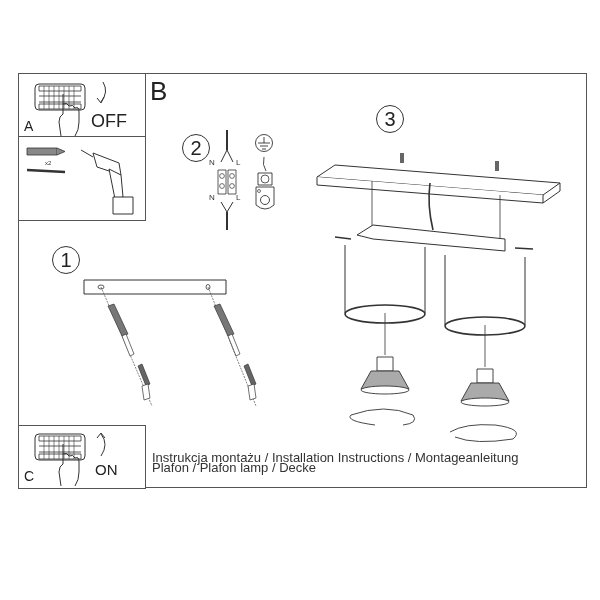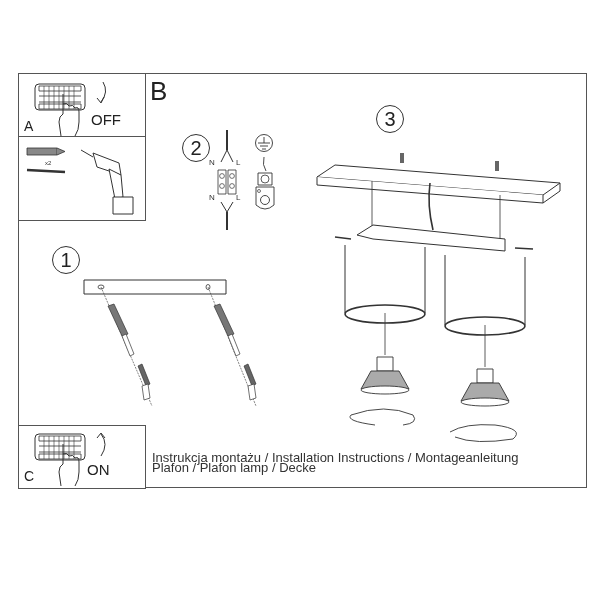--- a/index.html
+++ b/index.html
@@ -36,21 +36,21 @@
     </g>
   </svg>
   <svg width="30" height="40" style="left:38px;top:18px;">
     <path d="M6,2 L6,22 Q2,24 2,30 L4,44 M6,12 Q10,10 12,14 Q16,12 18,16 Q22,14 22,20 L22,30 Q22,38 18,44" fill="none" stroke="#333" stroke-width="1"></path>
   </svg>
   <svg width="20" height="26" style="left:74px;top:6px;">
     <path d="M10,2 Q16,12 8,22" fill="none" stroke="#333" stroke-width="1"></path>
     <path d="M4,18 L8,23 L11,17" fill="none" stroke="#333" stroke-width="1"></path>
   </svg>
   <span class="lbl" style="left:5px;top:44px;font-size:14px;">A</span>
-  <span class="lbl" style="left:72px;top:37px;font-size:15px;">OFF</span>
+  <span class="lbl" style="left:72px;top:37px;font-size:18px;">OFF</span>
 </div>
 
 <div class="panel" style="left:18px;top:136px;width:128px;height:85px;">
   <svg width="40" height="10" style="left:8px;top:10px;">
     <rect x="0" y="1" width="30" height="7" fill="#888" stroke="#333" stroke-width="0.8"></rect>
     <path d="M30,1 L38,4.5 L30,8" fill="#888" stroke="#333" stroke-width="0.8"></path>
   </svg>
   <span class="caption" style="left:26px;top:21px;font-size:6px;">x2</span>
   <svg width="40" height="6" style="left:8px;top:31px;">
     <line x1="0" y1="2" x2="38" y2="4" stroke="#333" stroke-width="2.5"></line>
@@ -170,17 +170,17 @@
     </g>
   </svg>
   <svg width="30" height="40" style="left:38px;top:16px;">
     <path d="M6,2 L6,22 Q2,24 2,30 L4,44 M6,12 Q10,10 12,14 Q16,12 18,16 Q22,14 22,20 L22,30 Q22,38 18,44" fill="none" stroke="#333" stroke-width="1"></path>
   </svg>
   <svg width="20" height="28" style="left:74px;top:4px;">
     <path d="M8,26 Q16,14 8,4" fill="none" stroke="#333" stroke-width="1"></path>
     <path d="M4,8 L8,3 L12,8" fill="none" stroke="#333" stroke-width="1"></path>
   </svg>
   <span class="lbl" style="left:5px;top:42px;font-size:14px;">C</span>
-  <span class="lbl" style="left:68px;top:35px;font-size:15px;">ON</span>
+  <span class="lbl" style="left:76px;top:35px;font-size:15px;">ON</span>
 </div>
 
 <div class="caption" style="left:152px;top:453px;">Instrukcja montażu / Installation Instructions / Montageanleitung</div>
 <div class="caption" style="left:152px;top:463px;">Plafon / Plafon lamp / Decke</div>
 
 </body></html>

